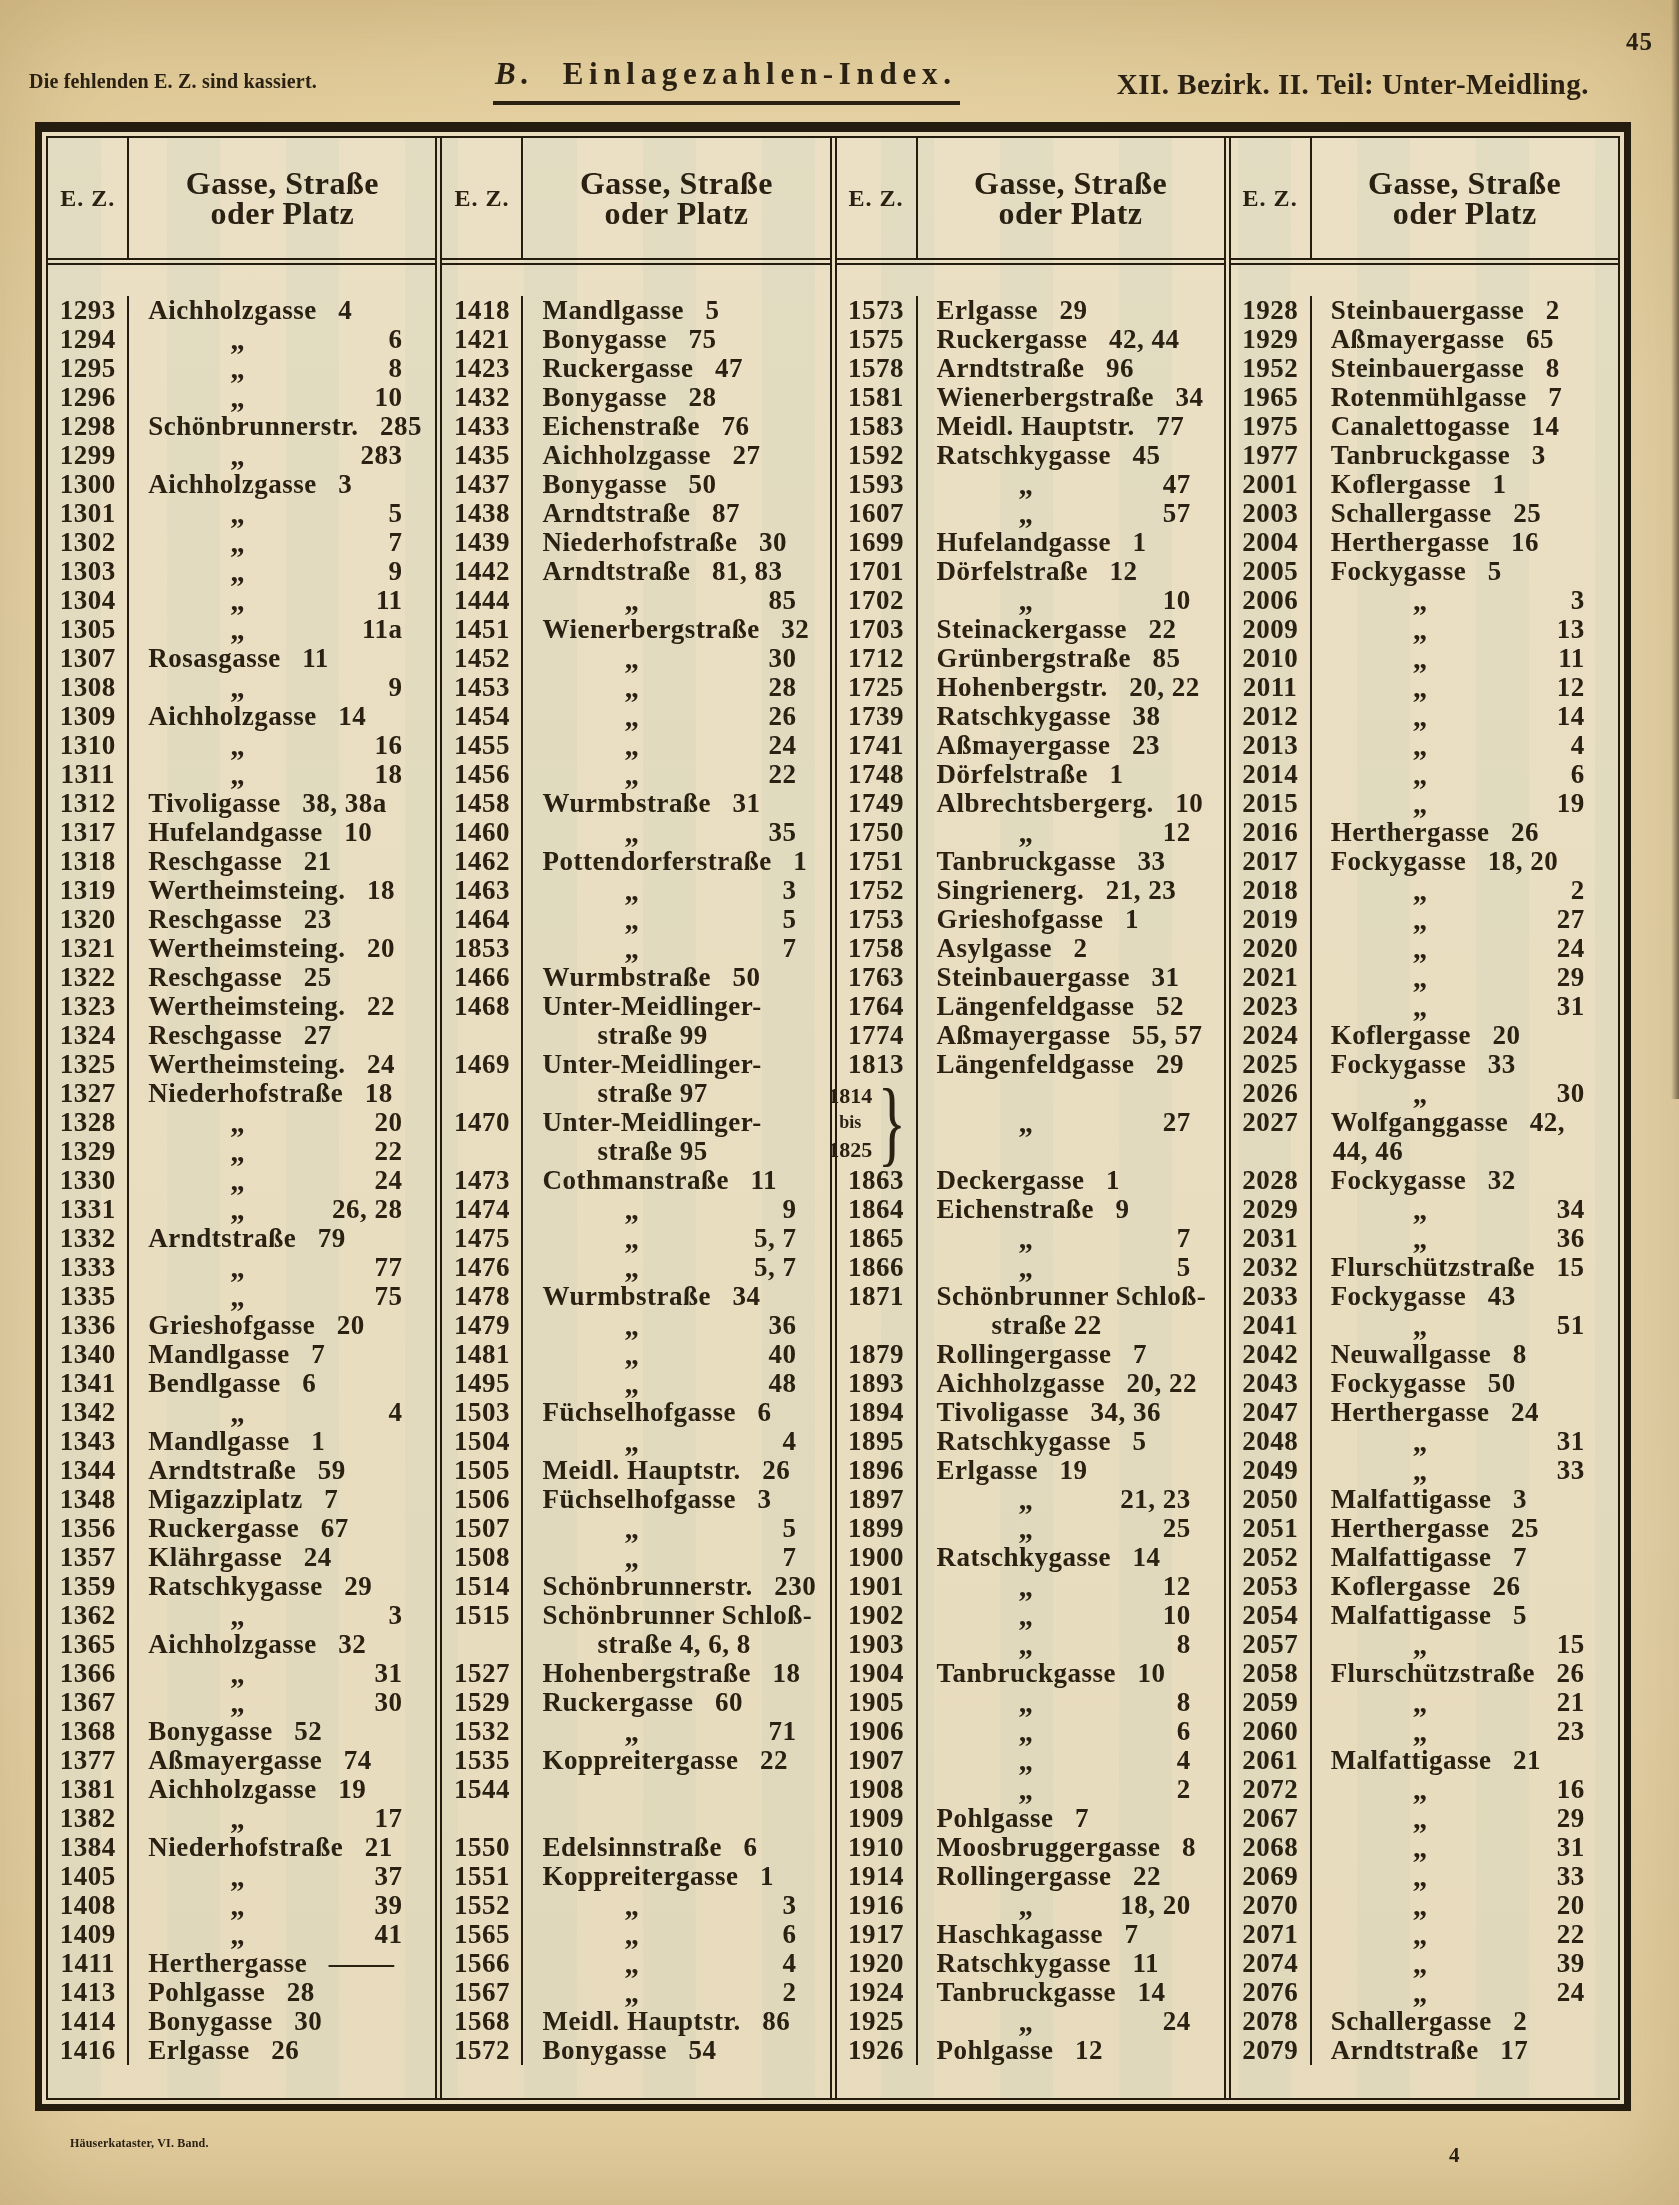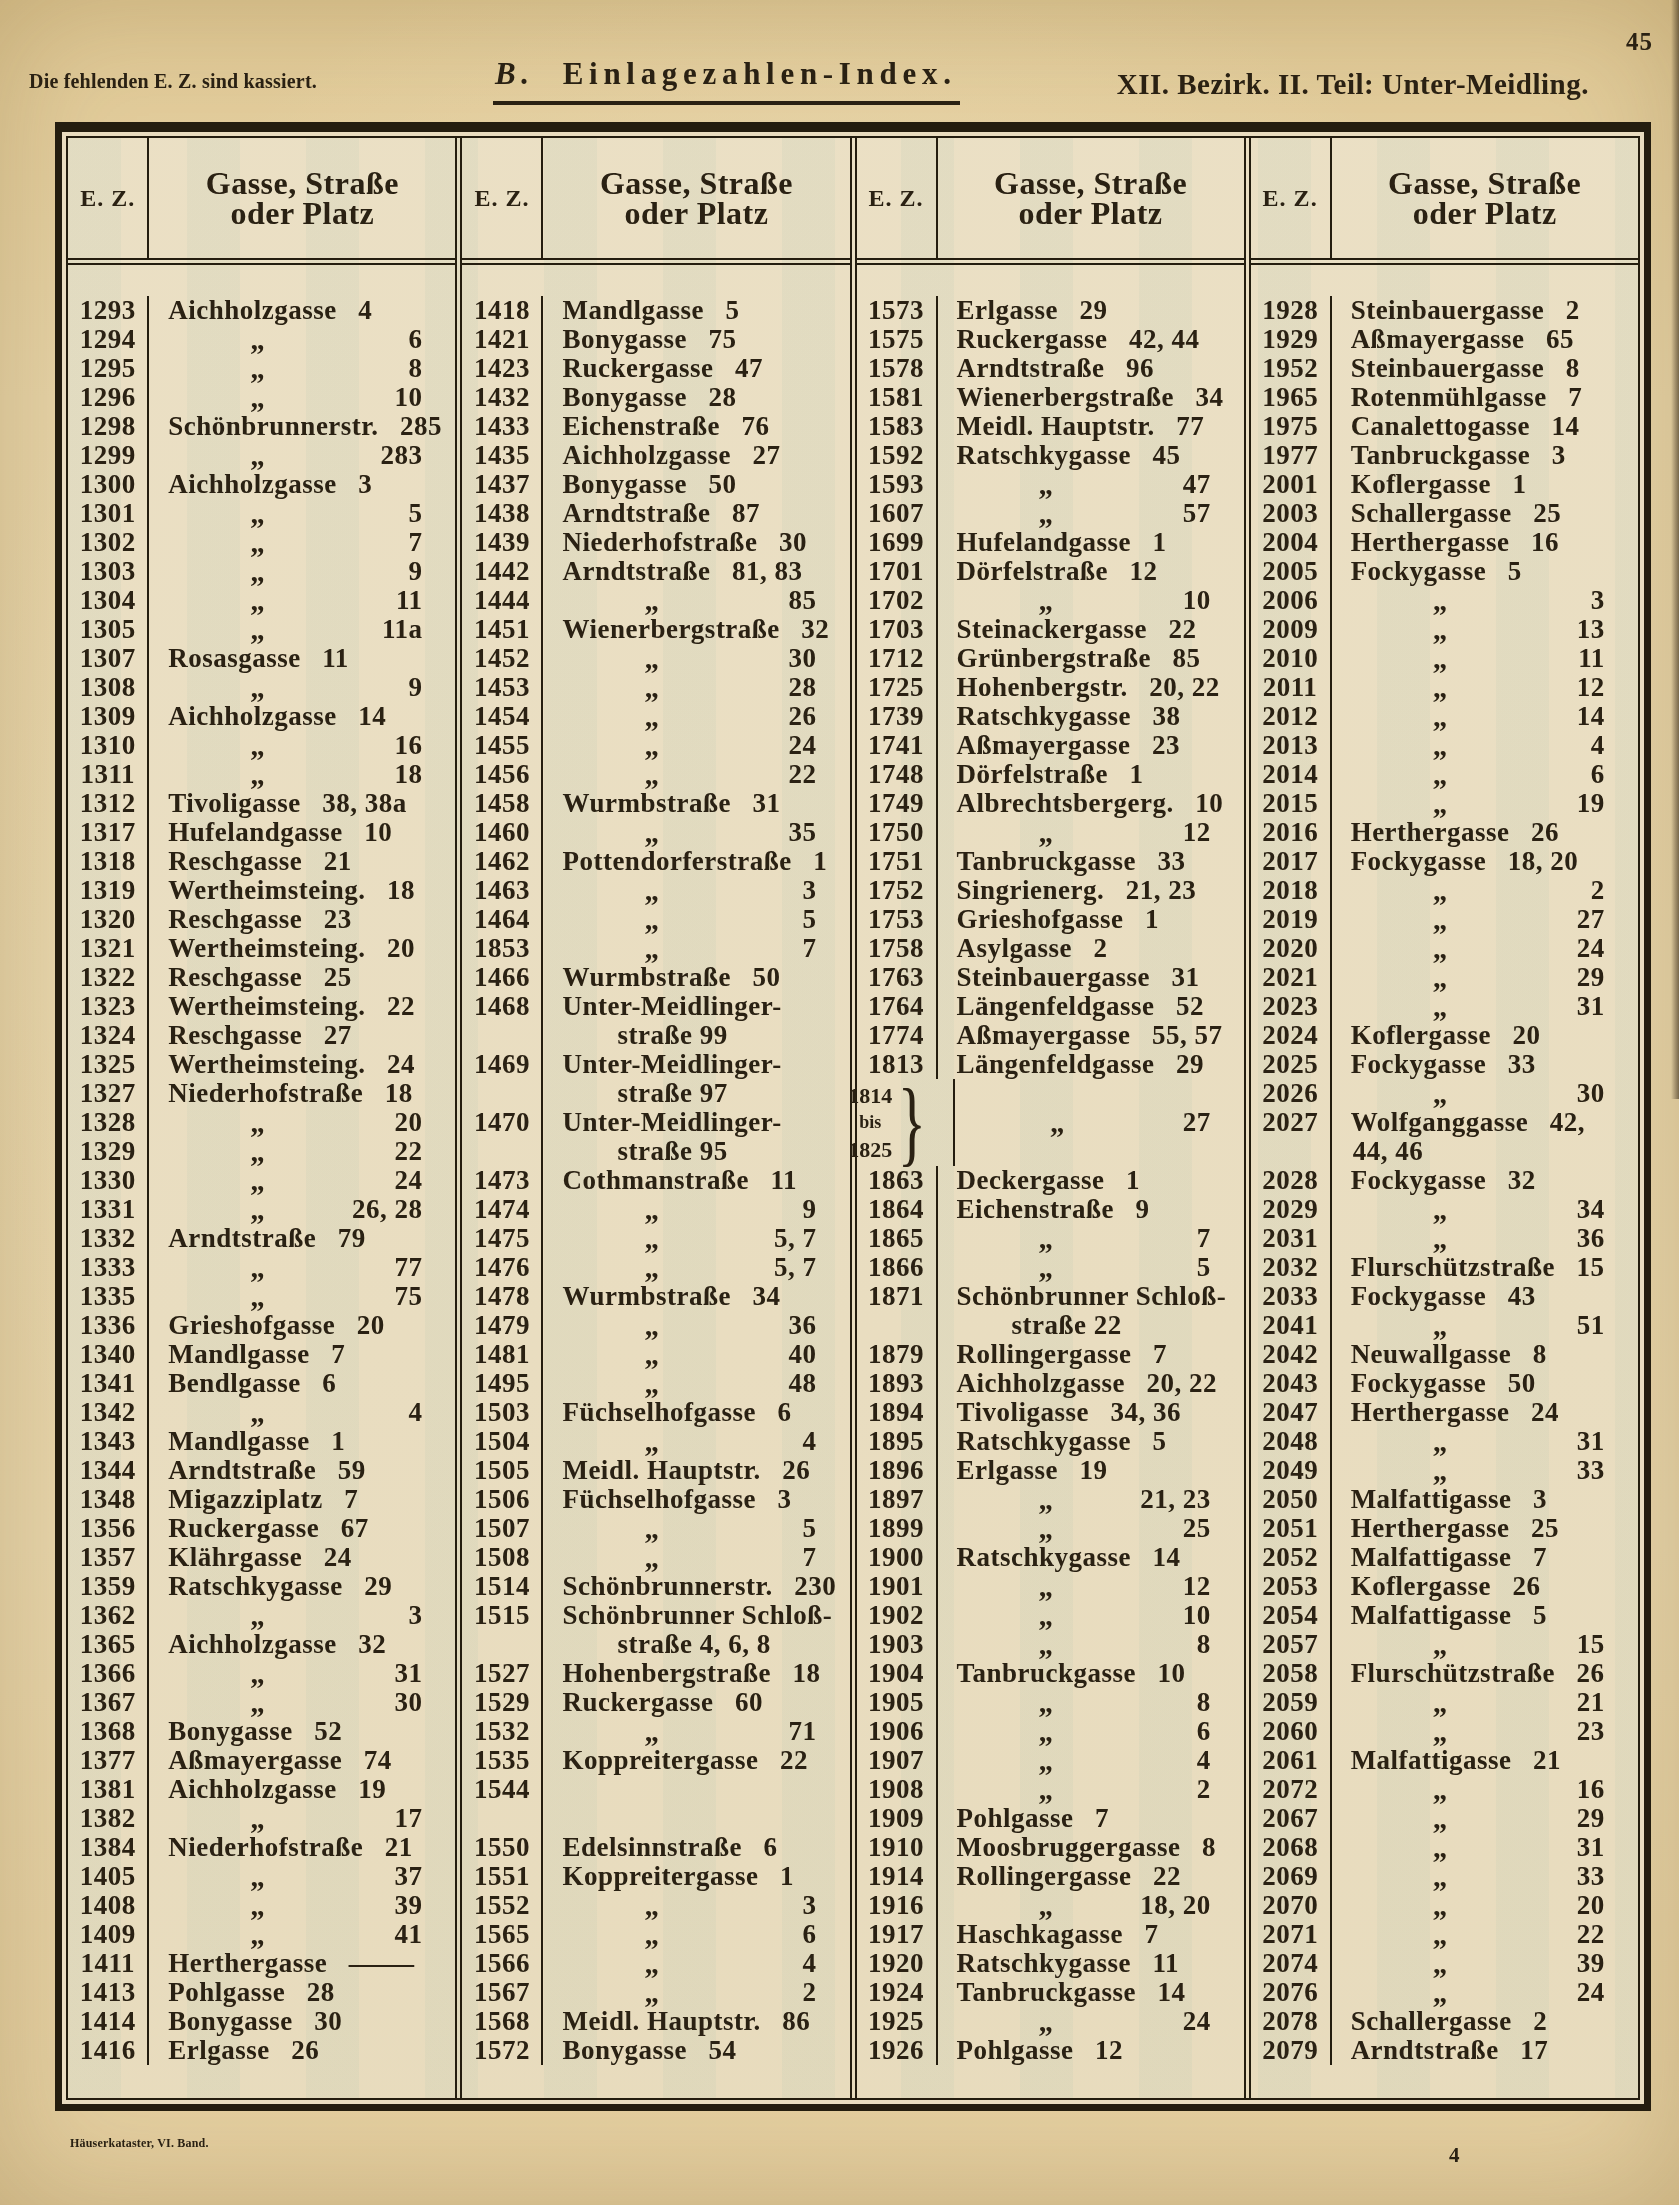--- a/index.html
+++ b/index.html
@@ -30,21 +30,21 @@
   
   .page-number{position:absolute;top:28px;right:26px;font-size:25px;letter-spacing:1px;}
   .kassiert-note{position:absolute;left:29px;top:70px;font-size:20px;letter-spacing:0.2px;}
   .main-title{position:absolute;left:493px;top:56px;font-size:31px;letter-spacing:5.7px;word-spacing:2.9px;
     border-bottom:4.3px solid var(--ink);padding:0 3.8px 8.6px 1.9px;white-space:nowrap;}
   .main-title .tprefix{margin-right:28px;font-style:italic;}
   .district-title{position:absolute;top:68px;right:90px;font-size:29px;letter-spacing:0.5px;white-space:nowrap;}
 
   
   .table-outer{position:absolute;left:35px;top:122px;width:1596px;height:1989px;box-sizing:border-box;
-    border:7.6px solid var(--line);border-top-width:10.5px;background:var(--table-bg);margin-left:20px;}
+    border:7.6px solid var(--line);border-top-width:10.5px;background:var(--table-bg);}
   .table-inner{position:absolute;inset:4.3px;border:2.4px solid var(--line);box-sizing:border-box;
     background:
       repeating-linear-gradient(90deg, rgba(150,186,168,.10) 0 53px, rgba(0,0,0,0) 53px 119px),
       linear-gradient(180deg, rgba(236,226,200,.6), rgba(231,219,188,.6));
     display:flex;flex-direction:row;}
   .group{flex:1 1 0;box-sizing:border-box;display:flex;flex-direction:column;min-width:0;}
   .group + .group{border-left:7.6px double var(--line);}
 
   .ghead{height:120px;border-bottom:7.2px double var(--line);display:flex;flex-direction:row;flex:0 0 auto;}
   .hez{width:79px;flex:0 0 auto;border-right:2.4px solid var(--line);display:flex;align-items:center;justify-content:center;
@@ -61,21 +61,21 @@
   .row.l2 .ez,.row.l3 .ez{line-height:var(--pitch);}
   .nm{flex:1 1 auto;position:relative;font-size:27px;line-height:var(--pitch);letter-spacing:0.5px;min-width:0;}
   .ln{padding-left:19px;white-space:nowrap;}
   .hn{margin-left:21.5px;}
   .hn.dash{display:inline-block;transform:scaleX(2.4);transform-origin:left center;}
   .cont{padding-left:74px;white-space:nowrap;}
   .cont.digit{padding-left:21px;}
   .dm{position:absolute;left:33%;top:0;font-size:29px;}
   .dn{position:absolute;right:33px;top:0;white-space:nowrap;}
   
-  .ez.bz{display:flex;align-items:center;justify-content:flex-end;padding-right:17px;border-right:2.4px solid var(--line);}
+  .ez.bz{display:flex;align-items:center;justify-content:flex-end;padding-right:0;border-right:2.4px solid var(--line);}
   .ezstack{display:flex;flex-direction:column;justify-content:center;}
   .ezstack .ezl{font-size:22px;line-height:27px;text-align:center;letter-spacing:0;}
   .ezstack .ezl.small{font-size:18px;}
   .brc{font-size:95px;font-weight:400;line-height:1;transform:scaleX(.62);transform-origin:center;margin-left:-2.9px;}
   .nm.vc{display:flex;align-items:center;}
   .nm.vc .dm,.nm.vc .dn{top:auto;}
 
   
   .footer-left{position:absolute;left:70px;top:2136px;font-size:12px;letter-spacing:0.2px;}
   .footer-right{position:absolute;left:1449px;top:2143px;font-size:21px;}

